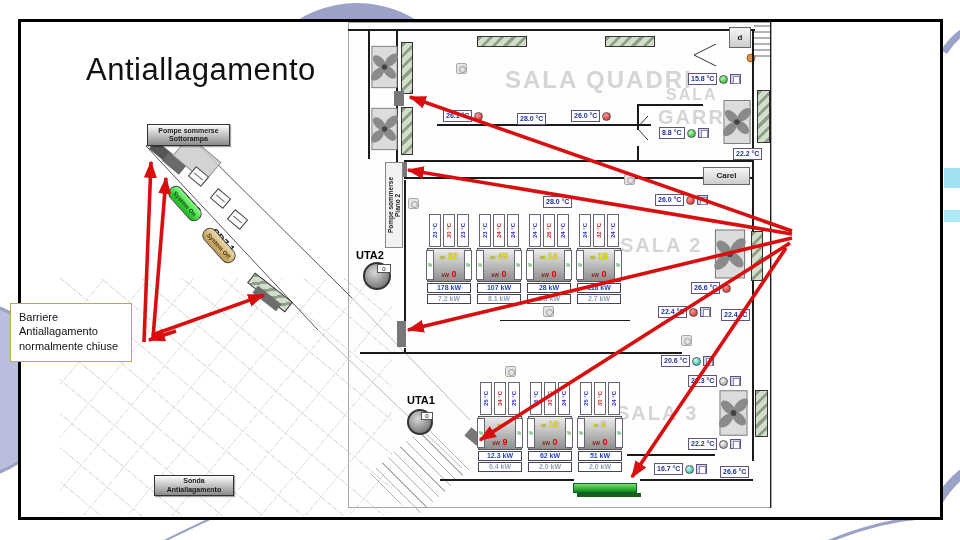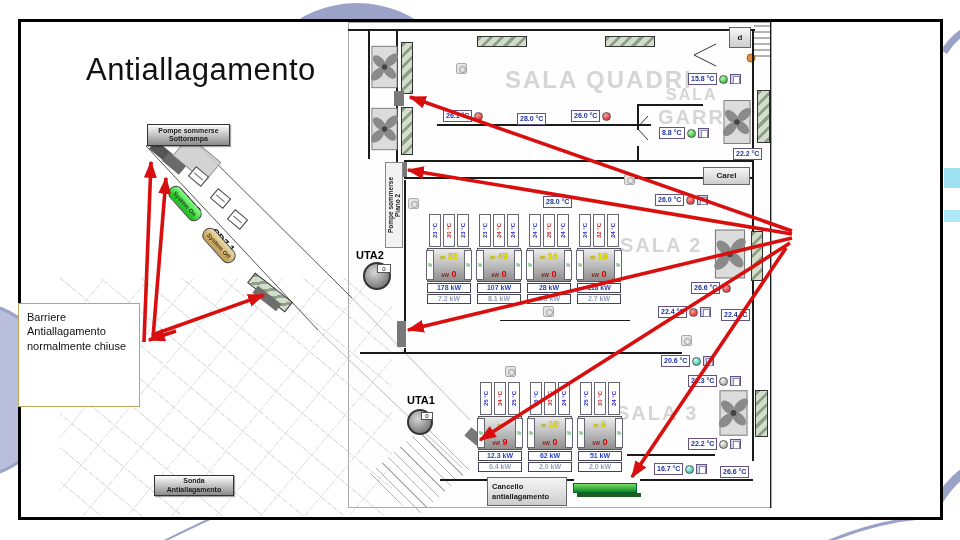--- a/index.html
+++ b/index.html
@@ -161,21 +161,21 @@
 <div class="bold-label" style="left:356px;top:249px;">UTA2</div>
 <div class="gauge" style="left:363px;top:262px;width:28px;height:28px;"></div>
 <div class="gval" style="left:377px;top:264px;width:14px;height:9px;line-height:8px;">0</div>
 <div class="bold-label" style="left:407px;top:394px;">UTA1</div>
 <div class="gauge" style="left:407px;top:409px;width:26px;height:26px;"></div>
 <div class="gval" style="left:421px;top:412px;width:12px;height:8px;line-height:7px;">0</div>
 
 <div class="gate"></div>
 <div class="gate-sh"></div>
 
-<div class="callout" style="left: 18px; top: 303px; width: 122px; height: 104px; align-items: flex-start; border-color: rgb(185, 168, 92);">Barriere
+<div class="callout" style="left: 10px; top: 303px; width: 122px; height: 59px; align-items: flex-start; border-color: rgb(185, 168, 92);">Barriere
 Antiallagamento
 normalmente chiuse</div>
 
 <svg id="arrows" width="960" height="540">
   <defs>
     <marker id="ah" markerWidth="5" markerHeight="4" refX="4.4" refY="1.8" orient="auto">
       <path d="M0,0 L4.8,1.8 L0,3.6 z" fill="#d90f0f"></path>
     </marker>
   </defs>
   <g id="arrowlines">
@@ -494,20 +494,18 @@
      <div class="setp"><i>nr</i> 5</div>
      <div class="kw0"><i>kW</i> 0</div>
    </div>
    <div class="pbox p1">51 kW</div>
    <div class="pbox p2">2.0 kW</div>
     </div>
     <div class="plate metal" style="left: 147px; top: 124px; width: 83px; height: 22px;">Pompe sommerse
 Sottorampa</div>
     <div class="plate metal" style="left: 154px; top: 475px; width: 80px; height: 21px;">Sonda
 Antiallagamento</div>
-    <div class="plate panel left" style="left: 487px; top: 477px; width: 80px; height: 29px;">Cancello
-antiallagamento</div>
     <div class="plate panel" style="left: 703px; top: 167px; width: 47px; height: 18px;">Carel</div>
     <div class="plate panel" style="left: 729px; top: 27px; width: 22px; height: 21px;">d</div>
     <div class="plate vert" style="left: 385px; top: 162px; width: 18px; height: 86px;"><span>Pompe sommerse
 Piano 2</span></div>
 
 </div>
 
 </body></html>

